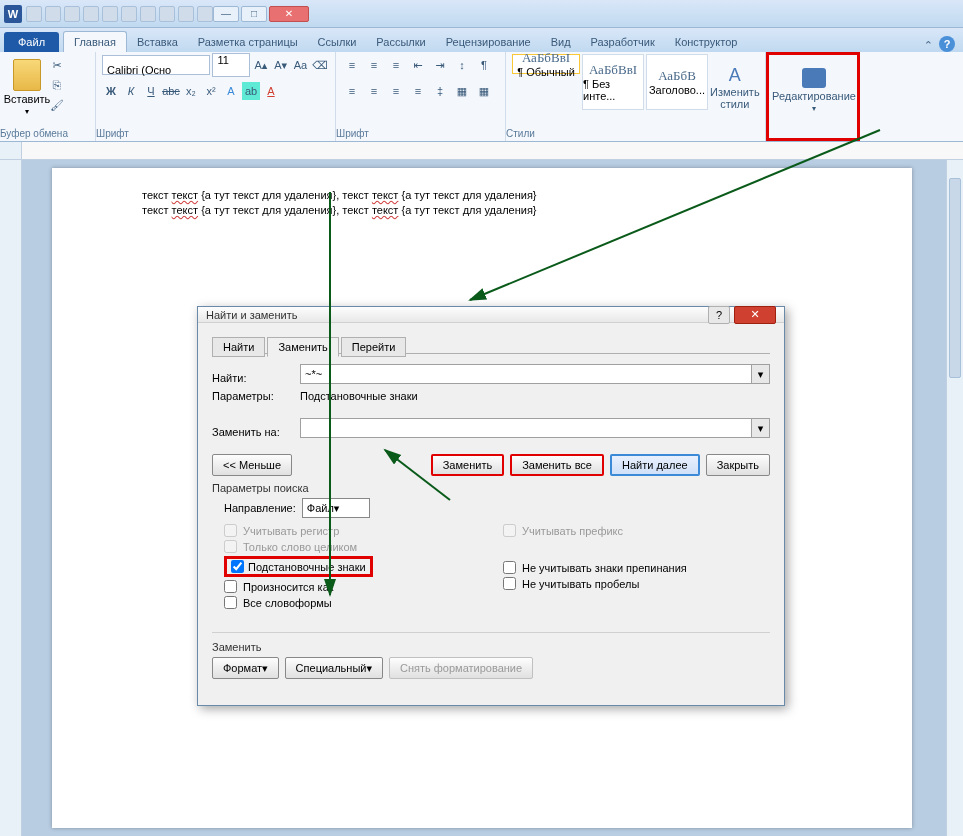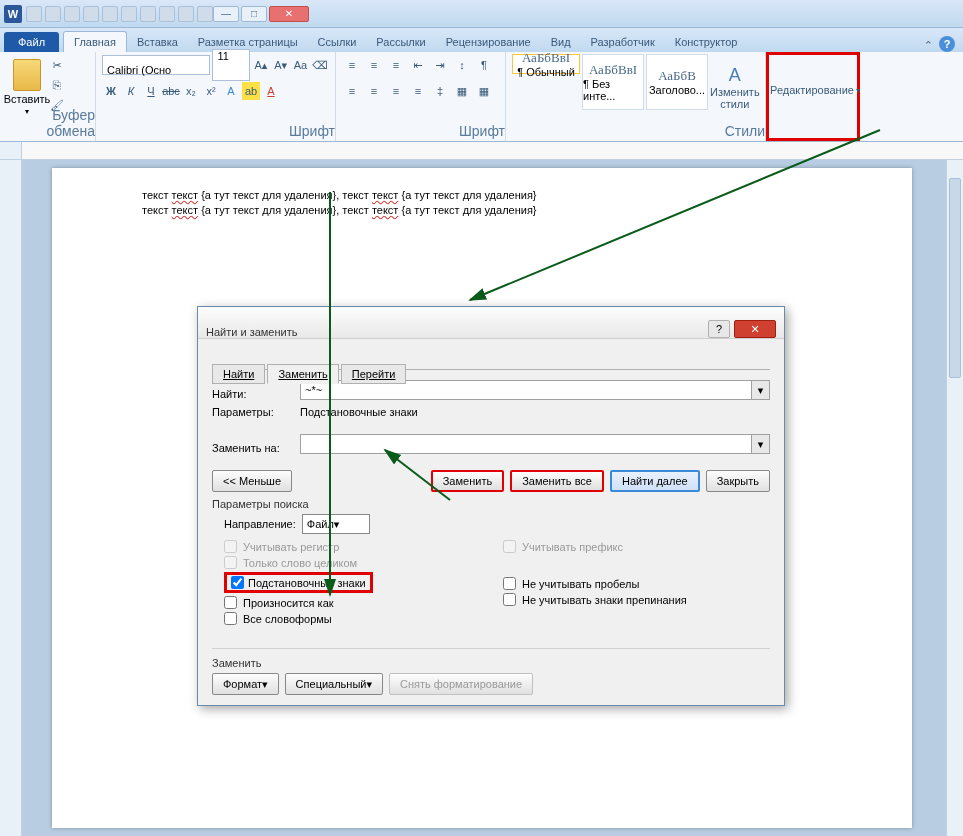--- a/index.html
+++ b/index.html
@@ -12,58 +12,58 @@
 .win-btns{display:flex;gap:2px}
 .win-btns span{width:26px;height:16px;border:1px solid #9db8d4;background:#e8f0f9;border-radius:2px;display:flex;align-items:center;justify-content:center;color:#4a6a8a;font-size:10px}
 .win-btns .close{background:#e87070;border-color:#c05050;color:#fff;width:40px}
 .ribbon-tabs{height:24px;background:linear-gradient(#d9e7f8,#c0d9f0);display:flex;align-items:flex-end;padding-left:4px}
 .file-tab{background:#1e5aa8;color:#fff;padding:4px 14px;border-radius:3px 3px 0 0;margin-right:4px}
 .tab{padding:4px 10px;color:#3a5a7a;cursor:pointer}
 .tab.active{background:#f4f8fd;border:1px solid #9db8d4;border-bottom:none;border-radius:3px 3px 0 0}
 .help-icon{margin-left:auto;margin-right:8px;width:16px;height:16px;background:#4a90d9;color:#fff;border-radius:8px;display:flex;align-items:center;justify-content:center;font-weight:bold}
 .ribbon{height:90px;background:#f4f8fd;border-bottom:1px solid #9db8d4;display:flex}
 .group{border-right:1px solid #d0dcea;padding:2px 6px;display:flex;flex-direction:column;position:relative}
-.group-label{position:absolute;bottom:2px;left:0;right:0;text-align:right;color:#5a7a9a;font-size:14px}
+.group-label{position:absolute;bottom:2px;left:0;right:0;text-align:left;color:#5a7a9a;font-size:10px}
 .paste-btn{width:42px;height:66px;display:flex;flex-direction:column;align-items:center;justify-content:center;gap:2px}
 .paste-icn{width:28px;height:32px;background:linear-gradient(#f8d878,#e8b848);border:1px solid #c89828;border-radius:2px}
 .font-row{display:flex;align-items:center;gap:2px;height:22px}
 .font-sel{width:110px;height:20px;border:1px solid #abc0d8;background:#fff;padding:8px 4px}
-.sz-sel{width:38px;height:32px;border:1px solid #abc0d8;background:#fff;padding:0 4px}
+.sz-sel{width:38px;height:24px;border:1px solid #abc0d8;background:#fff;padding:0 4px}
 .mini{width:18px;height:18px;border:1px solid transparent;display:flex;align-items:center;justify-content:center;color:#3a5a7a}
 .para-row{display:flex;gap:2px;height:22px;align-items:center}
 .pbtn{width:20px;height:20px;display:flex;align-items:center;justify-content:center;color:#3a5a7a}
 .styles-row{display:flex;gap:2px;height:58px}
 .style-box{width:62px;height:56px;border:1px solid #d0dcea;background:#fff;display:flex;flex-direction:column;align-items:center;justify-content:center;font-size:10px}
 .style-box .prev{font-family:Cambria,serif;font-size:13px;color:#4a6a8a}
 .style-box.sel{border-color:#f8c838}
 .change-styles{width:52px;height:66px;display:flex;flex-direction:column;align-items:center;justify-content:center;text-align:center;font-size:10px;color:#3a5a7a}
 .edit-group{border:3px solid #e00000;padding:2px 6px;width:94px}
-.edit-btn{width:78px;height:66px;display:flex;flex-direction:row;align-items:center;justify-content:center;gap:2px;text-align:center;color:#3a5a7a;font-size:10px}
+.edit-btn{width:78px;height:66px;display:flex;flex-direction:column;align-items:center;justify-content:center;gap:2px;text-align:center;color:#3a5a7a;font-size:10px}
 .binoc{width:24px;height:20px;background:#4a7ab8;border-radius:3px}
 .ruler-bar{height:18px;background:#e8f0f8;border-bottom:1px solid #c0d0e0;display:flex}
 .ruler-corner{width:22px;border-right:1px solid #c0d0e0;background:#e8f0f8}
 .ruler-h{flex:1;background:#f8f8f8;position:relative;font-size:8px;color:#666;overflow:hidden}
 .doc-area{position:relative;height:676px;background:#b8cde2;display:flex}
 .ruler-v{width:22px;background:#e8f0f8;border-right:1px solid #c0d0e0}
 .page-wrap{flex:1;padding:8px 30px;overflow:hidden;position:relative}
 .page{width:860px;height:660px;background:#fff;box-shadow:0 0 4px rgba(0,0,0,.3);padding:20px 90px;font-family:Cambria,Times,serif;font-size:15px;line-height:1.4}
 .txt{color:#000}
 .wavy{text-decoration:underline wavy #d04040;text-decoration-skip-ink:none}
 .hl-box{border:3px solid #e00000;display:inline-block;padding:0 2px}
 .hl-sel{background:#3a8ad8;color:#fff}
 .scroll-v{position:absolute;right:0;top:0;bottom:0;width:17px;background:#e8f0f8;border-left:1px solid #c0d0e0}
 .scroll-thumb{position:absolute;top:18px;left:2px;right:2px;height:200px;background:#c8d8e8;border:1px solid #a8c0d8;border-radius:2px}
 .dialog{position:absolute;left:197px;top:306px;width:588px;height:400px;background:#f0f0f0;border:1px solid #6a8aaa;box-shadow:3px 3px 10px rgba(0,0,0,.35)}
-.dlg-title{height:32px;background:linear-gradient(#fdfdfd,#e8e8e8);display:flex;align-items:flex-end;padding:0 8px;border-bottom:1px solid #d0d0d0}
+.dlg-title{height:16px;background:linear-gradient(#fdfdfd,#e8e8e8);display:flex;align-items:center;padding:0 8px;border-bottom:1px solid #d0d0d0}
 .dlg-title-txt{flex:1;color:#333}
 .dlg-help{width:22px;height:18px;border:1px solid #b0b0b0;background:#e8e8e8;display:flex;align-items:center;justify-content:center;margin-right:4px;border-radius:2px}
 .dlg-close{width:42px;height:18px;background:#d04030;border:1px solid #a02010;border-radius:2px;color:#fff;display:flex;align-items:center;justify-content:center}
 .dlg-body{padding:10px 14px}
 .dlg-tabs{display:flex;border-bottom:1px solid #b0b0b0;margin-bottom:10px}
-.dlg-tab{padding:3px 10px;border:1px solid #b0b0b0;background:#e8e8e8;margin-right:2px;position:relative;top:15px;text-decoration:underline}
+.dlg-tab{padding:3px 10px;border:1px solid #b0b0b0;background:#e8e8e8;margin-right:2px;position:relative;top:4px;}
 .dlg-tab.active{background:#f0f0f0;border-bottom:1px solid #f0f0f0}
 .form-row{display:flex;align-items:flex-end;margin-bottom:6px}
 .form-lbl{width:88px}
 .form-inp{flex:1;height:20px;border:1px solid #a0a0a0;background:#fff;padding:0 4px;display:flex;align-items:center}
 .form-dd{width:18px;height:20px;border:1px solid #a0a0a0;border-left:none;background:#e8e8e8;display:flex;align-items:center;justify-content:center}
 .btn-row{display:flex;gap:6px;margin:16px 0 6px}
 .btn{height:22px;padding:0 10px;border:1px solid #888;background:linear-gradient(#fdfdfd,#e0e0e0);border-radius:2px;display:flex;align-items:center}
 .btn.hl{border:2px solid #e00000}
 .btn.focus{border:2px solid #3a8ad8;background:linear-gradient(#e8f0fd,#d0e0f8)}
 .fieldset-lbl{color:#333;margin-bottom:4px}
@@ -151,21 +151,21 @@
         </span>
       <span class="mini">
           <u>Ч</u>
         </span>
       <span class="mini">
           <s>abc</s>
         </span>
       <span class="mini">x₂</span>
       <span class="mini">x²</span>
       <span class="mini" style="color:#3a8ad8">A</span>
-      <span class="mini" style="background:#fde047">ab</span>
+      <span class="mini" style="background:#5eead4">ab</span>
       <span class="mini" style="color:#d04030">
           <u>A</u>
         </span>
     </div>
     <div class="group-label">Шрифт</div>
   </div>
   <div class="group" style="width:170px">
     <div class="para-row">
       <span class="pbtn">≡</span>
       <span class="pbtn">≡</span>
@@ -330,25 +330,25 @@
           </div>
       </div>
       <div class="col">
         <div class="opt-row dis">
             <input type="checkbox" disabled="" style="">
             <span>Учитывать префикс</span>
           </div>
         <div style="height:18px"></div>
         <div class="opt-row">
             <input type="checkbox" style="">
+            <span>Не учитывать знаки препинания</span>
+          </div>
+        <div class="opt-row">
+            <input type="checkbox" style="">
             <span>Не учитывать пробелы</span>
-          </div>
-        <div class="opt-row">
-            <input type="checkbox" style="">
-            <span>Не учитывать знаки препинания</span>
           </div>
       </div>
     </div>
     <div class="bottom-sec">
       <div class="fieldset-lbl">Заменить</div>
       <div style="display:flex;gap:6px;margin-top:4px">
         <div class="btn"><span>Формат</span> ▾</div>
         <div class="btn"><span>Специальный</span> ▾</div>
         <div class="btn" style="color:#999;border-color:#c0c0c0">
             <span>Снять форматирование</span>

